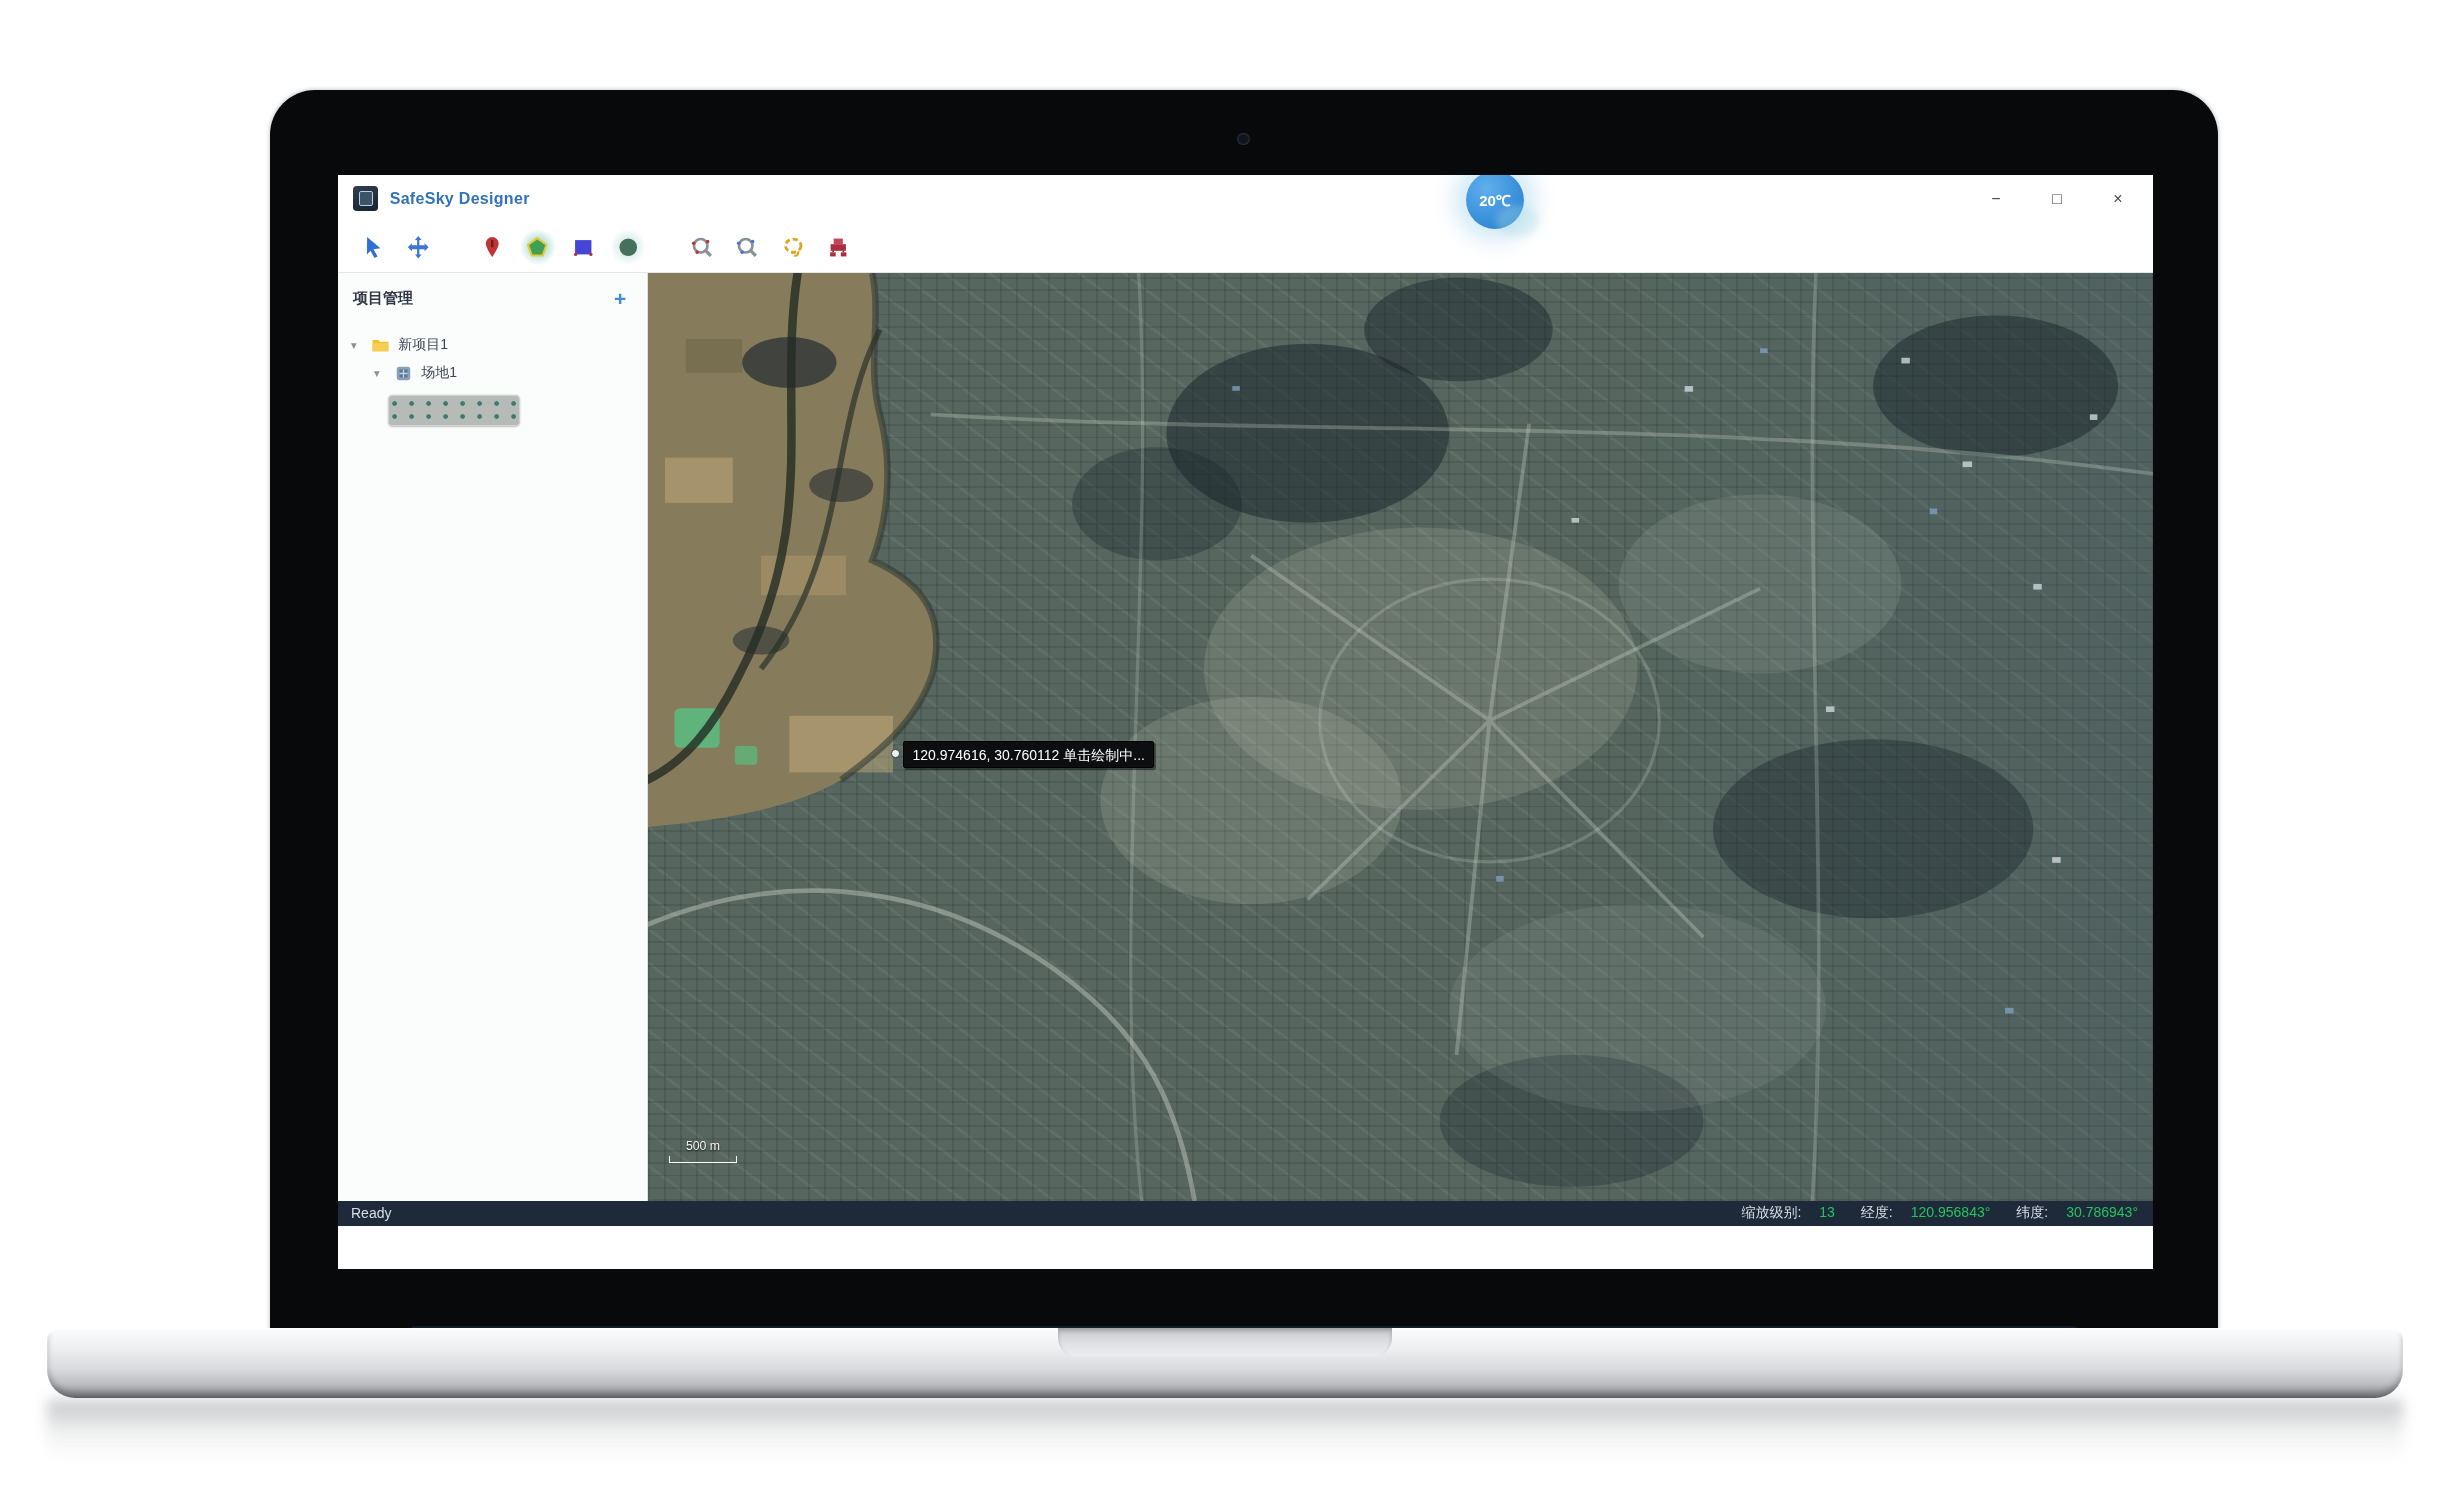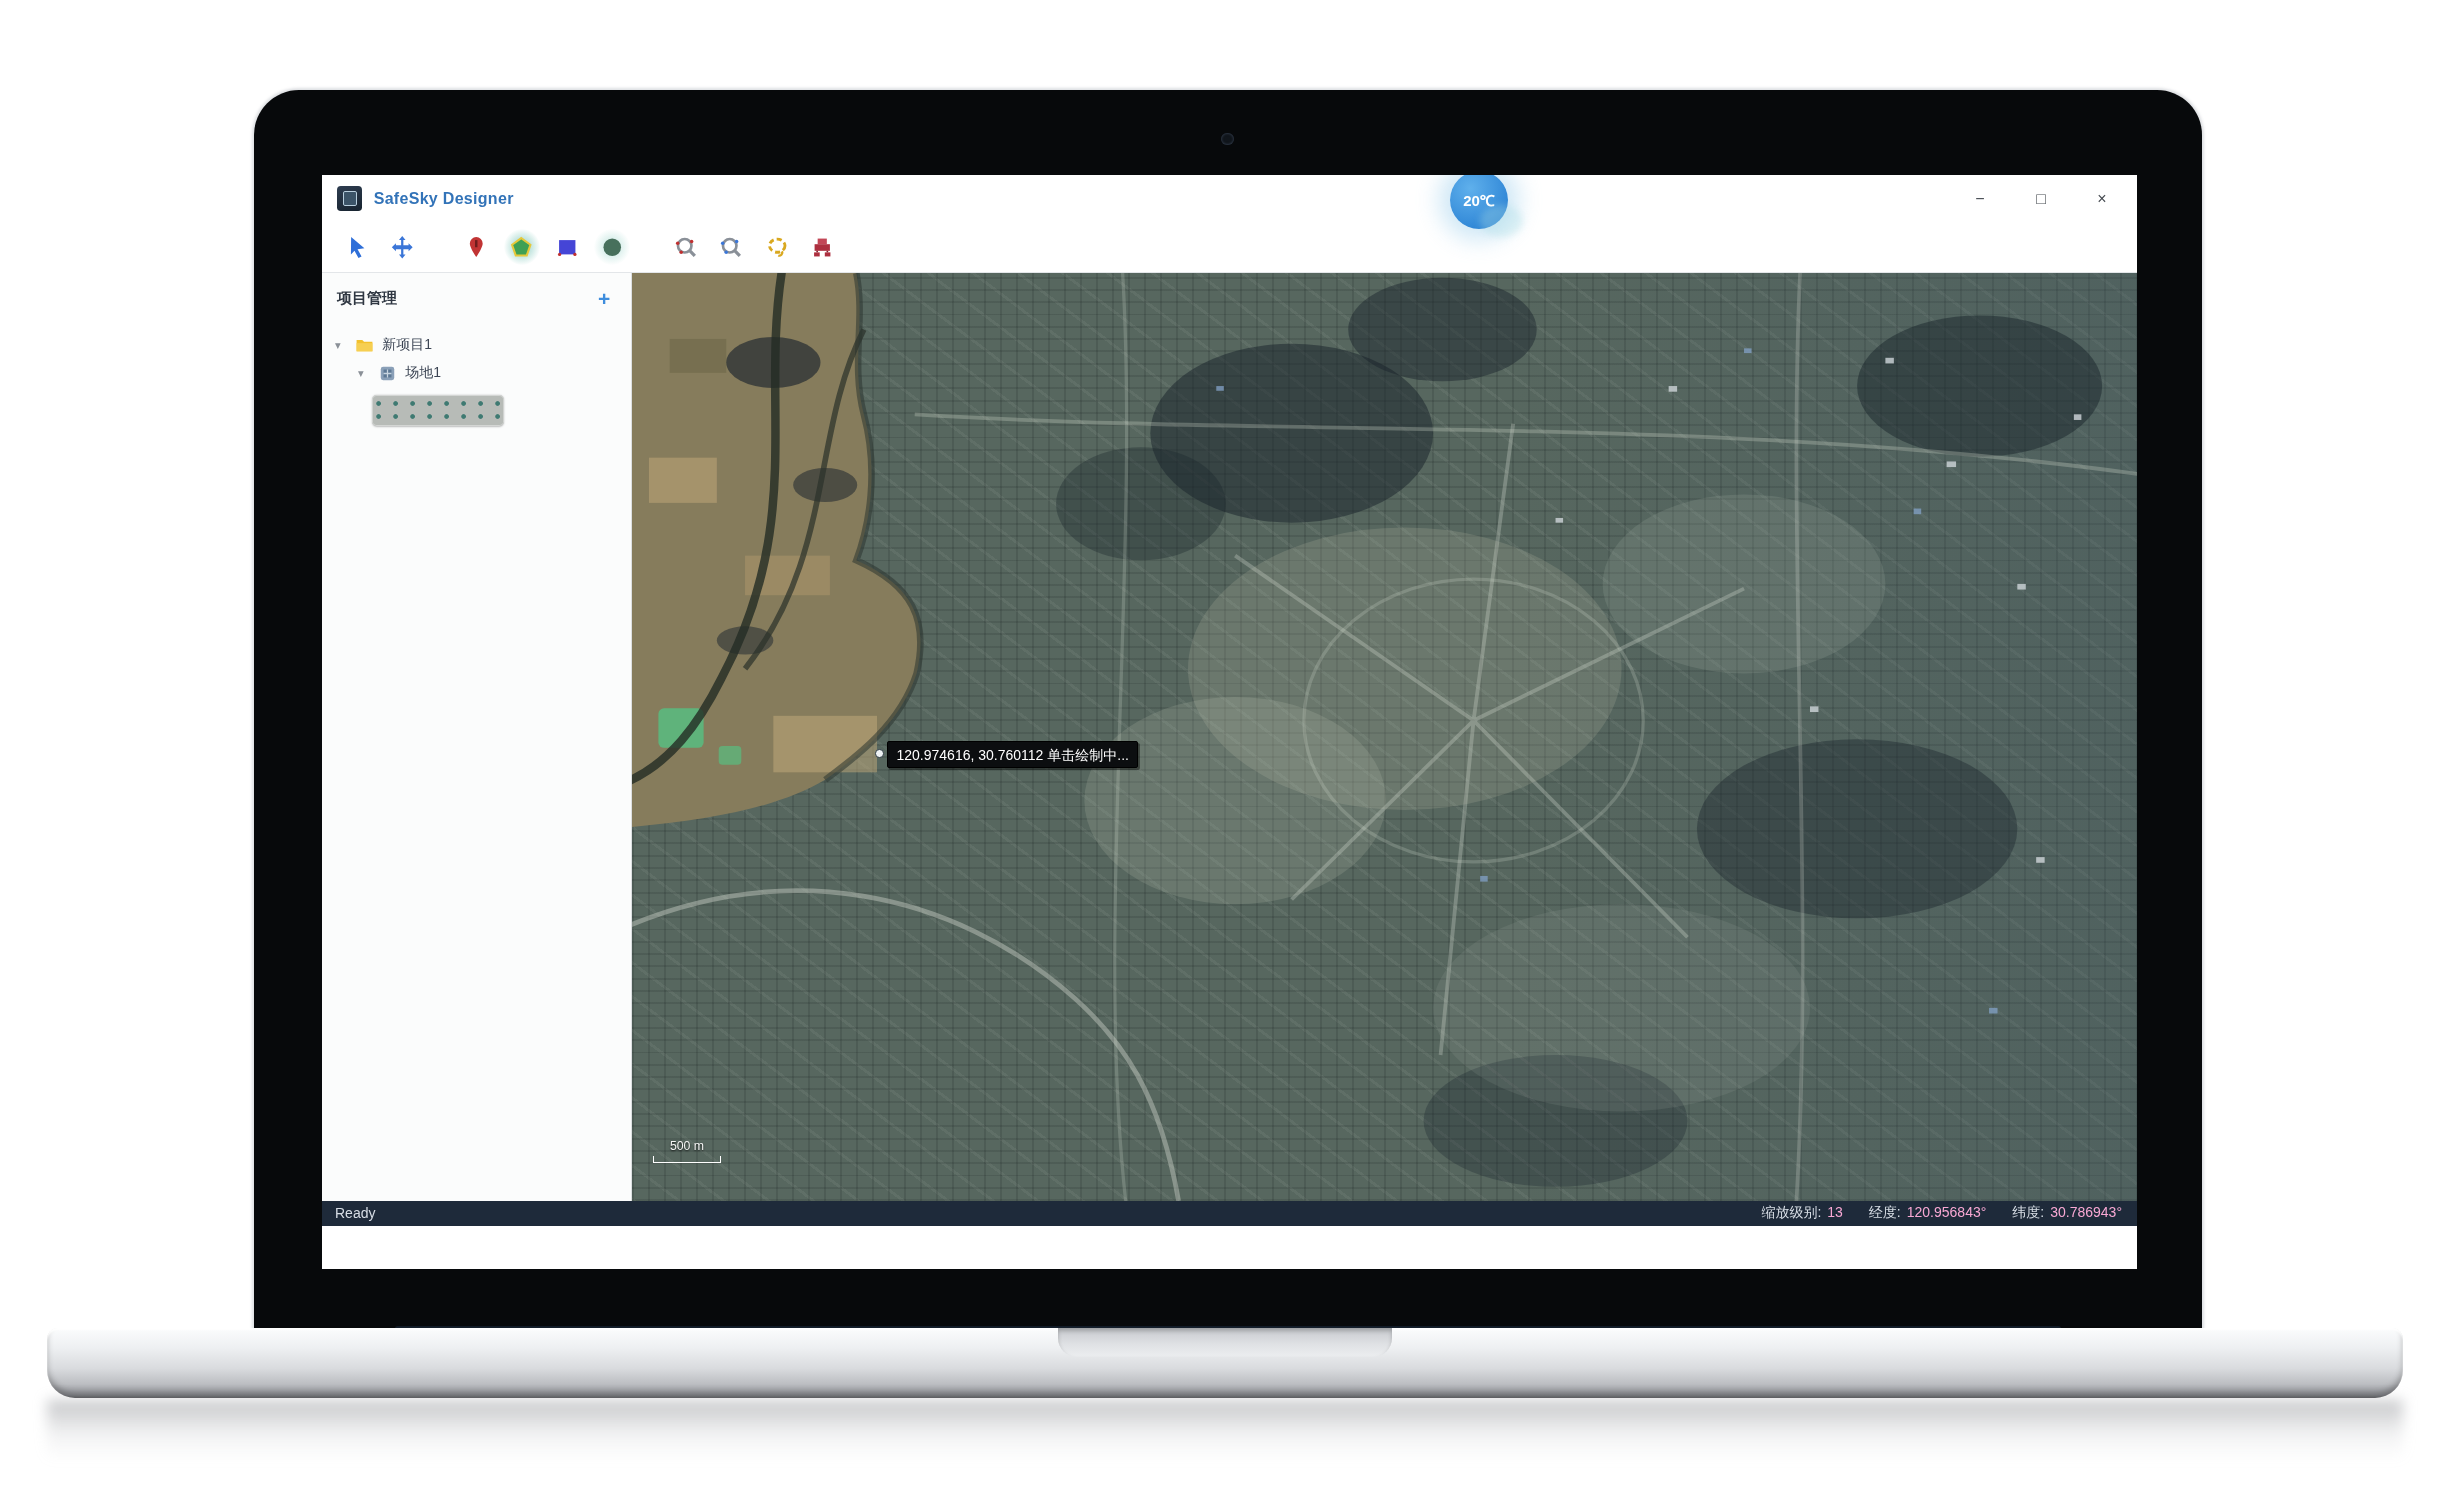--- a/index.html
+++ b/index.html
@@ -1,20 +1,20 @@
 <!DOCTYPE html>
 <html style="font-size:15px"><head>
 <meta charset="utf-8">
 <style>
   html,body{margin:0;padding:0;background:#ffffff;width:2450px;height:1508px;overflow:hidden;
     font-family:"Liberation Sans",sans-serif;-webkit-font-smoothing:antialiased;}
   .stage{position:absolute;inset:0;}
 
   
-  .screen{position:absolute;left:254px;top:90px;width:1948px;height:1256px;background:#07090b;
+  .screen{position:absolute;left:270px;top:90px;width:1948px;height:1256px;background:#07090b;
     border-radius:45px 45px 9.4px 9.4px;box-shadow:0 0 2.8px 1.9px rgba(205,208,212,.65);}
   .camera{position:absolute;left:50%;top:43px;width:12.3px;height:12.3px;margin-left:-6.6px;border-radius:50%;
     background:#10151b;box-shadow:inset 0 0 1.9px 0.9px #2a3340;}
   .hinge{position:absolute;left:141px;right:141px;bottom:3.8px;height:16px;border-radius:2.8px;
     background:linear-gradient(180deg,#101a26,#2b3b50 55%,#0b1420);opacity:.95;}
   .base{position:absolute;left:47px;top:1328px;width:2356px;height:70px;
     border-radius:11.3px 11.3px 28px 28px;
     background:linear-gradient(180deg,#fbfcfd 0%,#eef0f2 28%,#d9dbde 58%,#bcbec2 80%,#8f9196 96%,#6e7074 100%);
     box-shadow:inset 0 1.9px 1.9px #ffffff, inset 0 -4.7px 6.6px rgba(0,0,0,.28);}
   .notch{position:absolute;left:50%;top:0;width:334px;height:29px;margin-left:-167px;
@@ -89,21 +89,21 @@
     background:radial-gradient(circle at 35% 30%,#5fb0ec,#2f86d6 75%);
     display:flex;align-items:center;justify-content:center;color:#fff;font-size:15px;font-weight:bold;
     box-shadow:0 0 22.6px 11.3px rgba(150,205,235,.45);z-index:30;}
   .badge::after{content:"";position:absolute;right:-15px;bottom:-7.5px;width:43px;height:32px;border-radius:50%;
     background:rgba(170,220,230,.35);filter:blur(3.8px);}
 
   
   .statusbar{height:24.5px;background:#1e2a3a;display:flex;align-items:center;justify-content:space-between;
     font-size:14px;color:#d8dee6;padding:0 15px 0 13px;box-sizing:border-box;}
   .status-right{display:flex;gap:26px;}
-  .status-right .val{color:#f9a8d4;margin-left:6px;}
+  .status-right .val{color:#22c55e;margin-left:18px;}
 </style>
 </head>
 <body>
 
 <div class="stage">
 
   <div class="screen">
     <div class="camera"></div>
 
     <div class="app">

